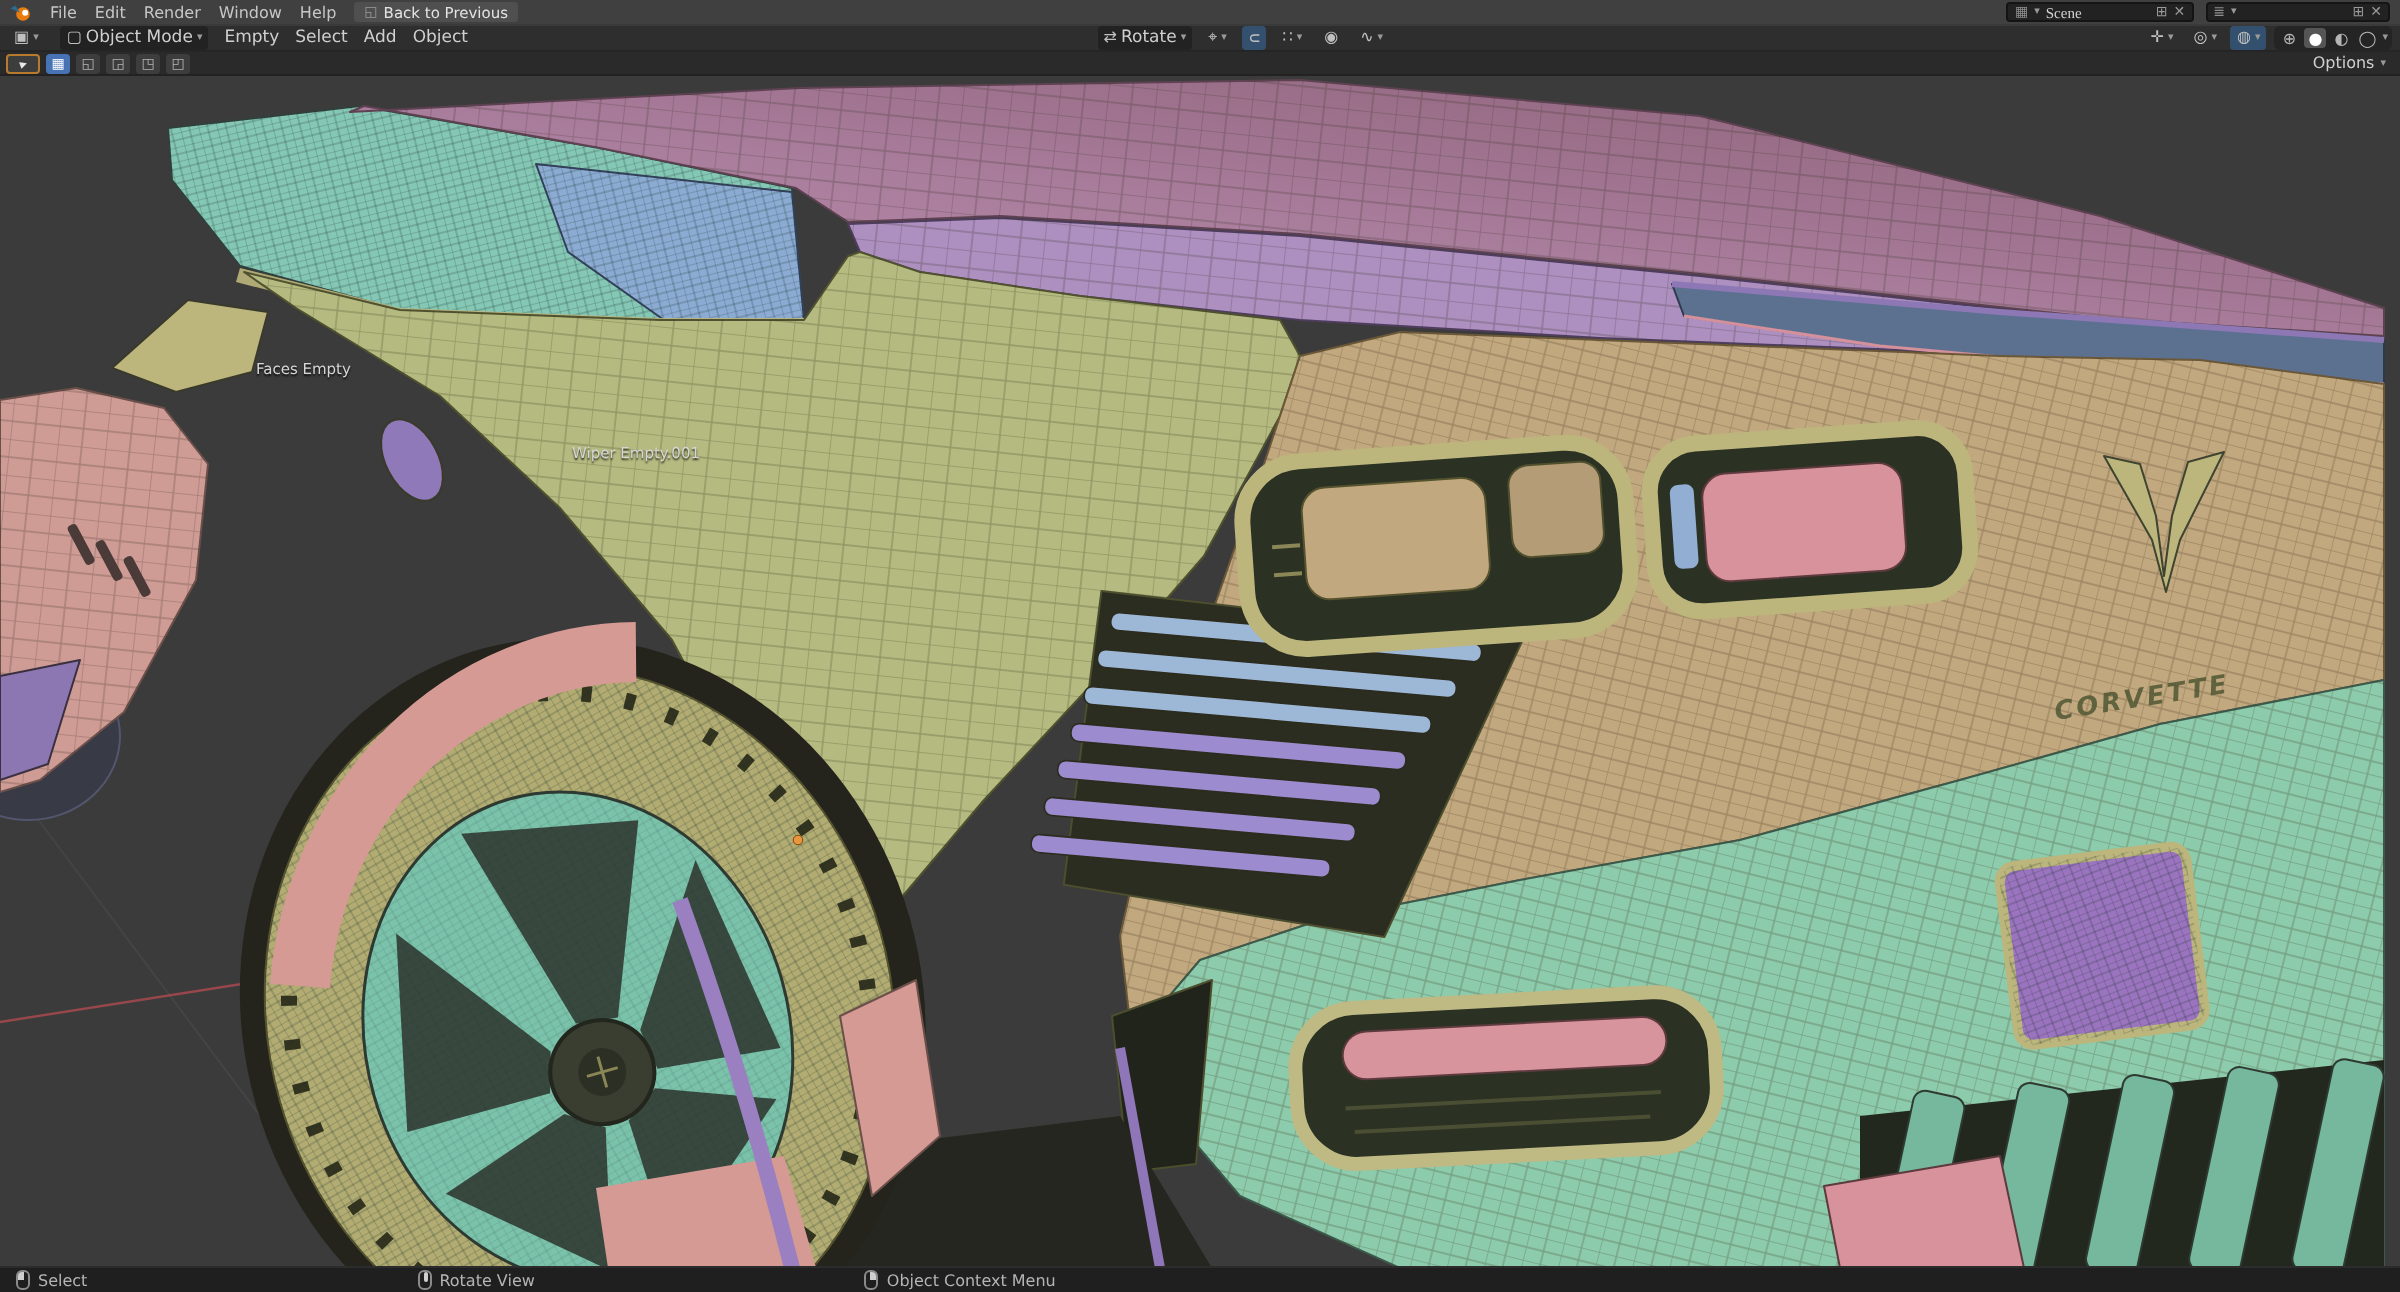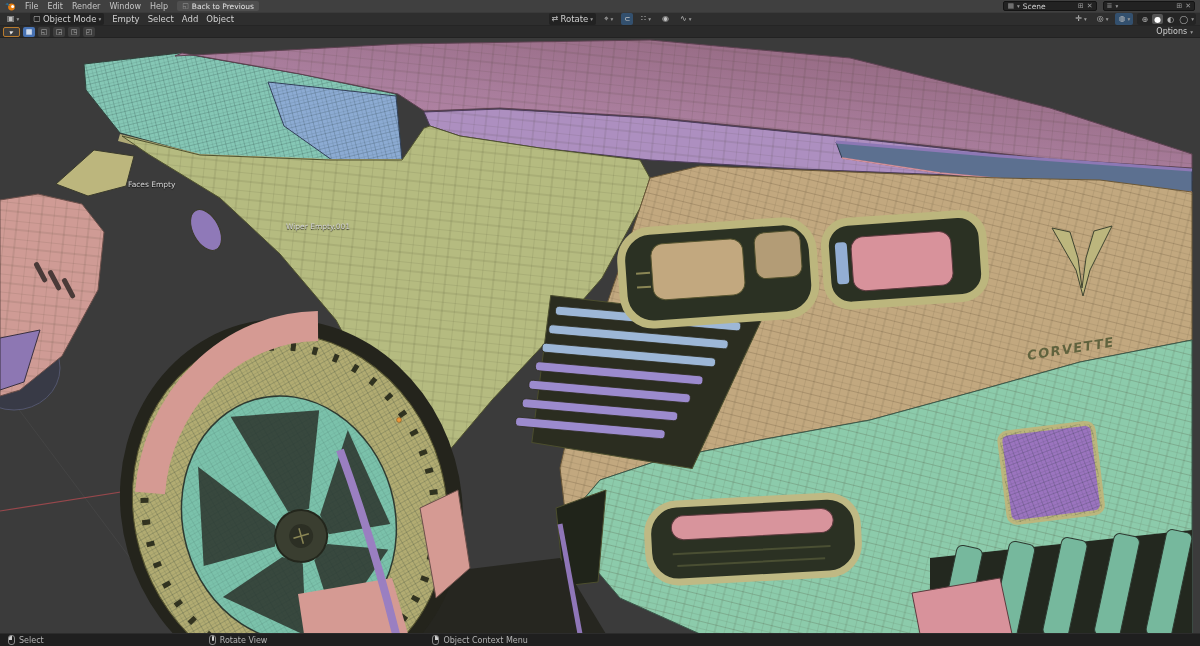--- a/index.html
+++ b/index.html
@@ -79,21 +79,21 @@
     <span class="menu">Window</span>
     <span class="menu">Help</span>
     <div class="btn-back">
       <span class="mini-ic">◱</span>
       <span>Back to Previous</span>
     </div>
     <div class="topbar-right">
       <div class="field">
         <span class="fx">▦</span>
         <span class="chev">▾</span>
-        <span style="min-width:52px;">Scene</span>
+        <span style="min-width:52px;font-family:Liberation Serif, serif;">Scene</span>
         <span class="mini-ic">⊞</span>
         <span class="mini-ic">✕</span>
       </div>
       <div class="field">
         <span class="fx">≣</span>
         <span class="chev">▾</span>
         <span style="min-width:52px;margin-top:48px;">View Layer</span>
         <span class="mini-ic">⊞</span>
         <span class="mini-ic">✕</span>
       </div>

